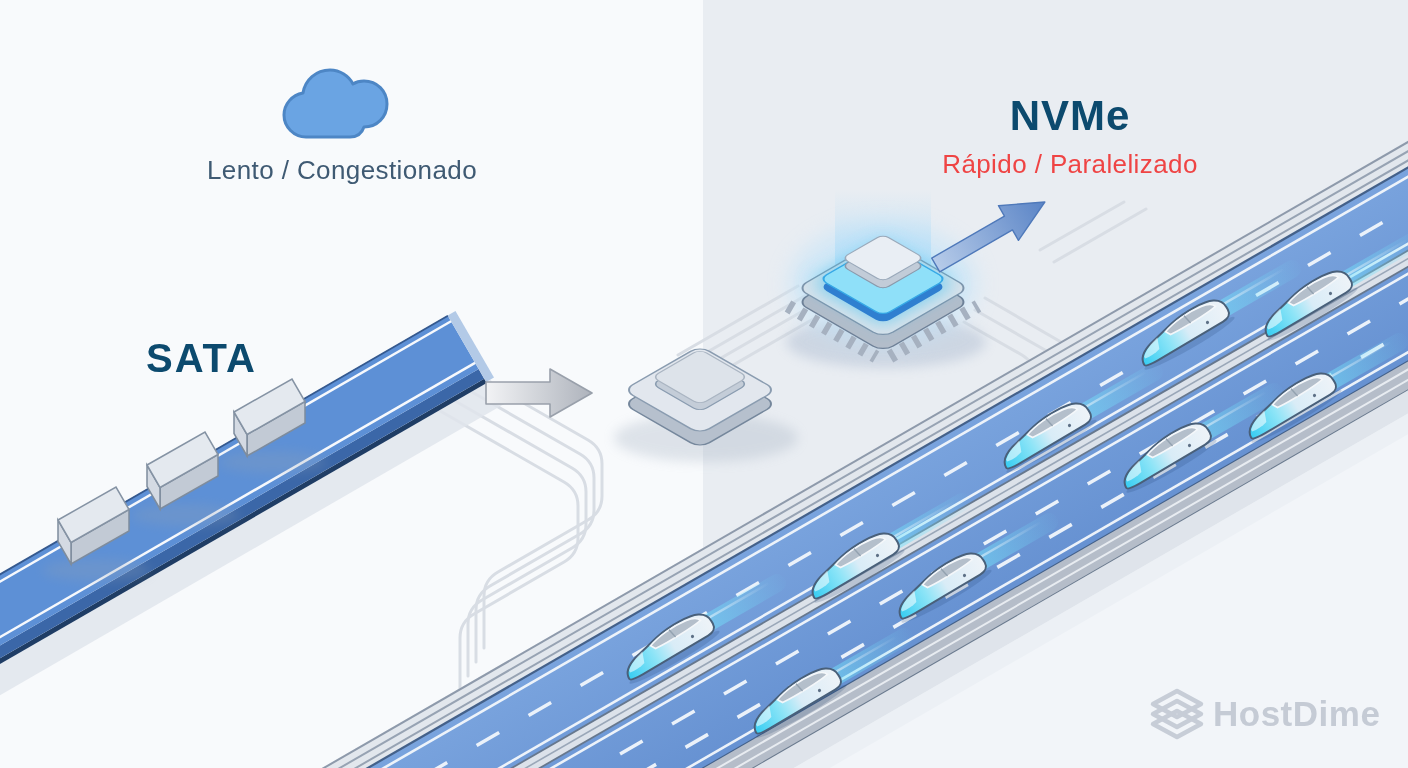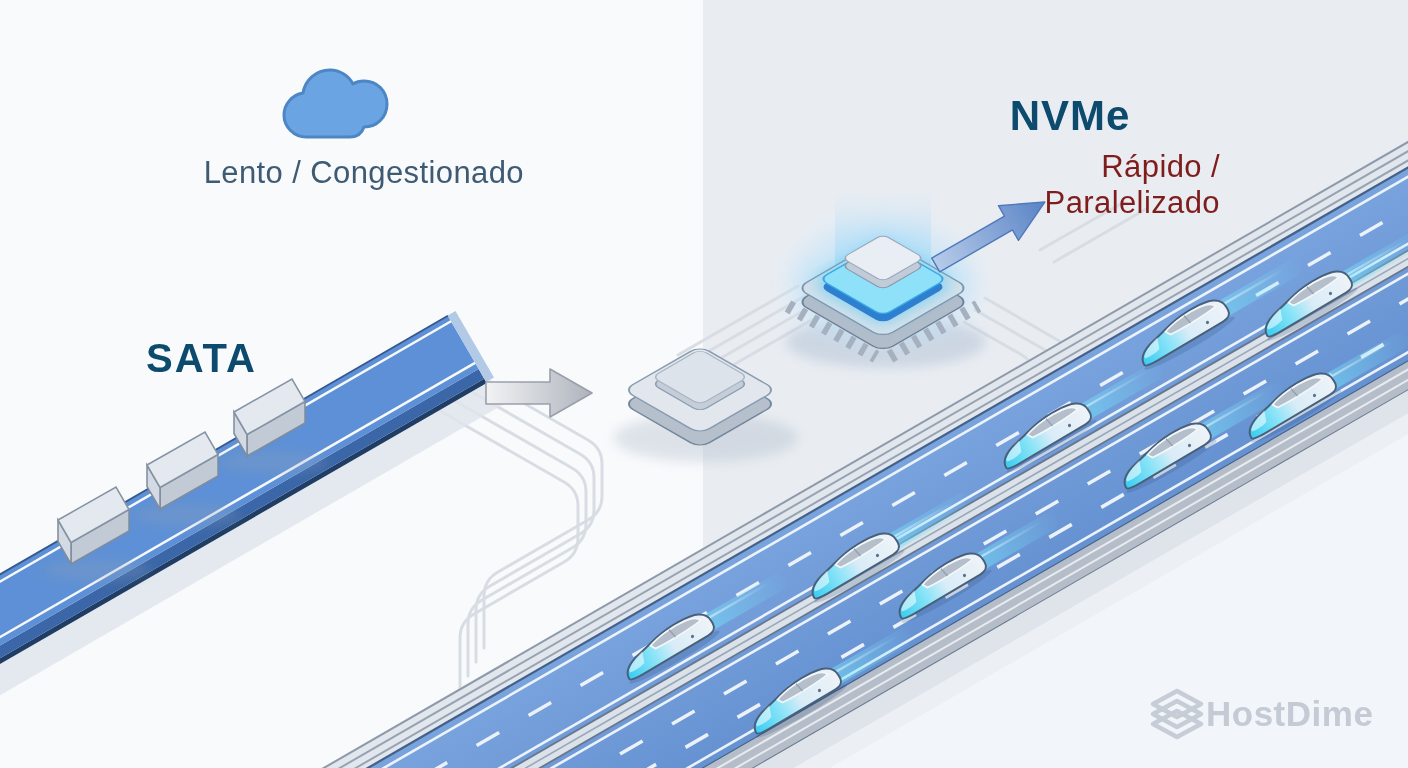--- a/index.html
+++ b/index.html
@@ -1,25 +1,25 @@
 <!DOCTYPE html>
 <html><head>
 <meta charset="utf-8">
 <style>
   html,body{margin:0;padding:0;background:#dfe3e8;}
   .stage{position:relative;width:1408px;height:768px;overflow:hidden;background:#f8fafc;
          font-family:"Liberation Sans",sans-serif;}
   .stage svg.scene{position:absolute;left:0;top:0;}
   .txt{position:absolute;user-select:none;}
-  .caption{font-size:31px;font-weight:500;letter-spacing:.4px;color:#3f5a73;text-align:right;}
-  .caption.rapido{color:#7f1d1d;}
+  .caption{font-size:26px;font-weight:500;letter-spacing:.4px;color:#3f5a73;text-align:center;}
+  .caption.rapido{color:#ef4444;}
   .big{font-weight:800;text-align:center;}
   .sata-big{font-size:40px;color:#0c4a6e;letter-spacing:2px;}
   .nvme-big{font-size:42px;color:#0c4a6e;letter-spacing:1px;}
-  .watermark{position:absolute;left:1148px;top:686px;display:flex;align-items:center;gap:0;}
+  .watermark{position:absolute;left:1148px;top:686px;display:flex;align-items:center;gap:7px;}
   .watermark .brand{font-size:35px;font-weight:700;color:#c5cbd5;letter-spacing:.5px;}
 </style>
 </head>
 <body>
 
 <div class="stage">
 
 <svg class="scene" width="1408" height="768" viewBox="0 0 1408 768">
   <defs>
     <filter id="fSoft" x="-60%" y="-60%" width="220%" height="220%">

